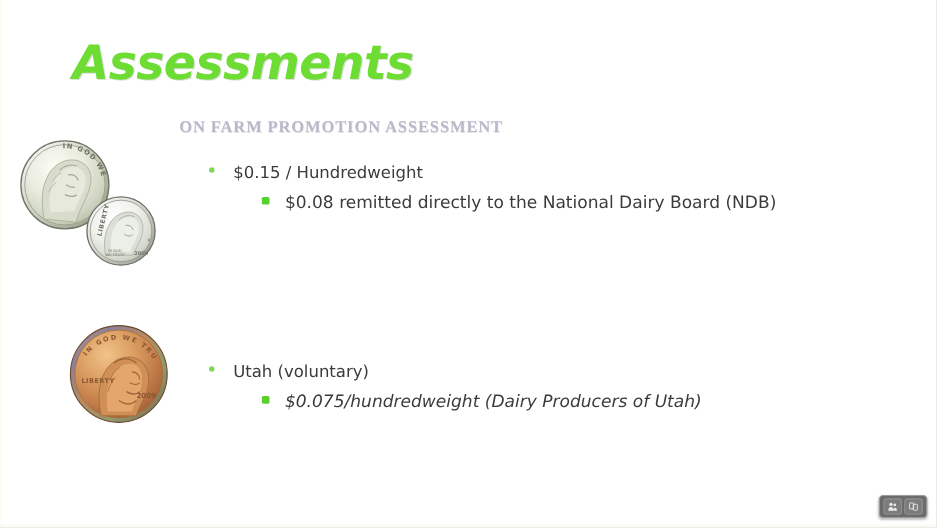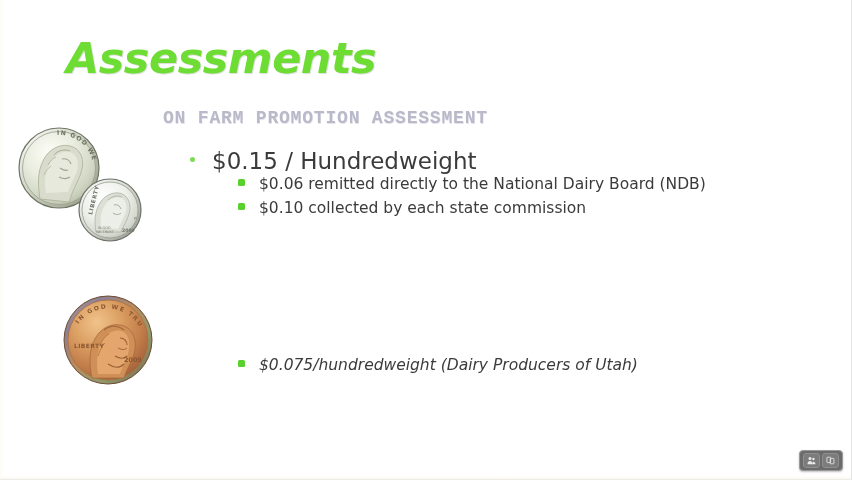--- a/index.html
+++ b/index.html
@@ -46,35 +46,35 @@
     font-style: italic;
     letter-spacing: -0.5px;
     color: #6ddc33;
     text-shadow: 1px 1px 0 rgba(150,150,150,0.30);
     white-space: nowrap;
   }
 
   
   .section-head {
     position: absolute;
-    font-family: Liberation Mono, monospace;
-    font-size: 18px;
+    font-family: Liberation Serif, serif;
+    font-size: 15px;
     font-weight: bold;
     letter-spacing: 0.8px;
     color: #b9b9c9;
     text-shadow: 0.5px 0.5px 0 rgba(200,200,215,0.5);
     white-space: nowrap;
   }
   #head-promotion { left: 163px; top: 108px; }
   #head-policy    { left: 163px; top: 279px; }
 
   
   .lvl1 {
     position: absolute;
-    font-size: 23px;
+    font-size: 15px;
     color: #3b3b3b;
     white-space: nowrap;
     line-height: 1;
   }
   .lvl1 .dot {
     display: inline-block;
     width: 5px;
     height: 5px;
     border-radius: 50%;
     background: #7ed957;
@@ -152,29 +152,29 @@
 
   <div id="title">Assessments</div>
 
   <div class="section-head" id="head-promotion">ON FARM PROMOTION ASSESSMENT</div>
 
   <div class="lvl1" id="b-015">
     <span class="dot"></span><span>$0.15 / Hundredweight</span>
   </div>
 
   <div class="lvl2" id="b-005">
-    <span class="sq"></span><span>$0.06 remitted directly to the National Dairy Board (NDB)</span>
-  </div>
-
-  <div class="lvl2" id="b-010">
-    <span class="sq"></span><span>$0.10 collected by each state commission</span>
-  </div>
-
-
-
+    <span class="sq"></span><span>$0.08 remitted directly to the National Dairy Board (NDB)</span>
+  </div>
+
+
+
+
+  <div class="lvl1" id="b-utah">
+    <span class="dot"></span><span>Utah (voluntary)</span>
+  </div>
 
   <div class="lvl2" id="b-utah-rate">
     <span class="sq"></span><span>$0.075/hundredweight (Dairy Producers of Utah)</span>
   </div>
 
   <div class="coin-wrap" id="coins-silver">
     <svg width="165" height="140" viewBox="0 0 165 140">
       <defs>
         <radialGradient id="nickelFace" cx="38%" cy="30%" r="78%">
           <stop offset="0%" stop-color="#fdfdf6"></stop>

